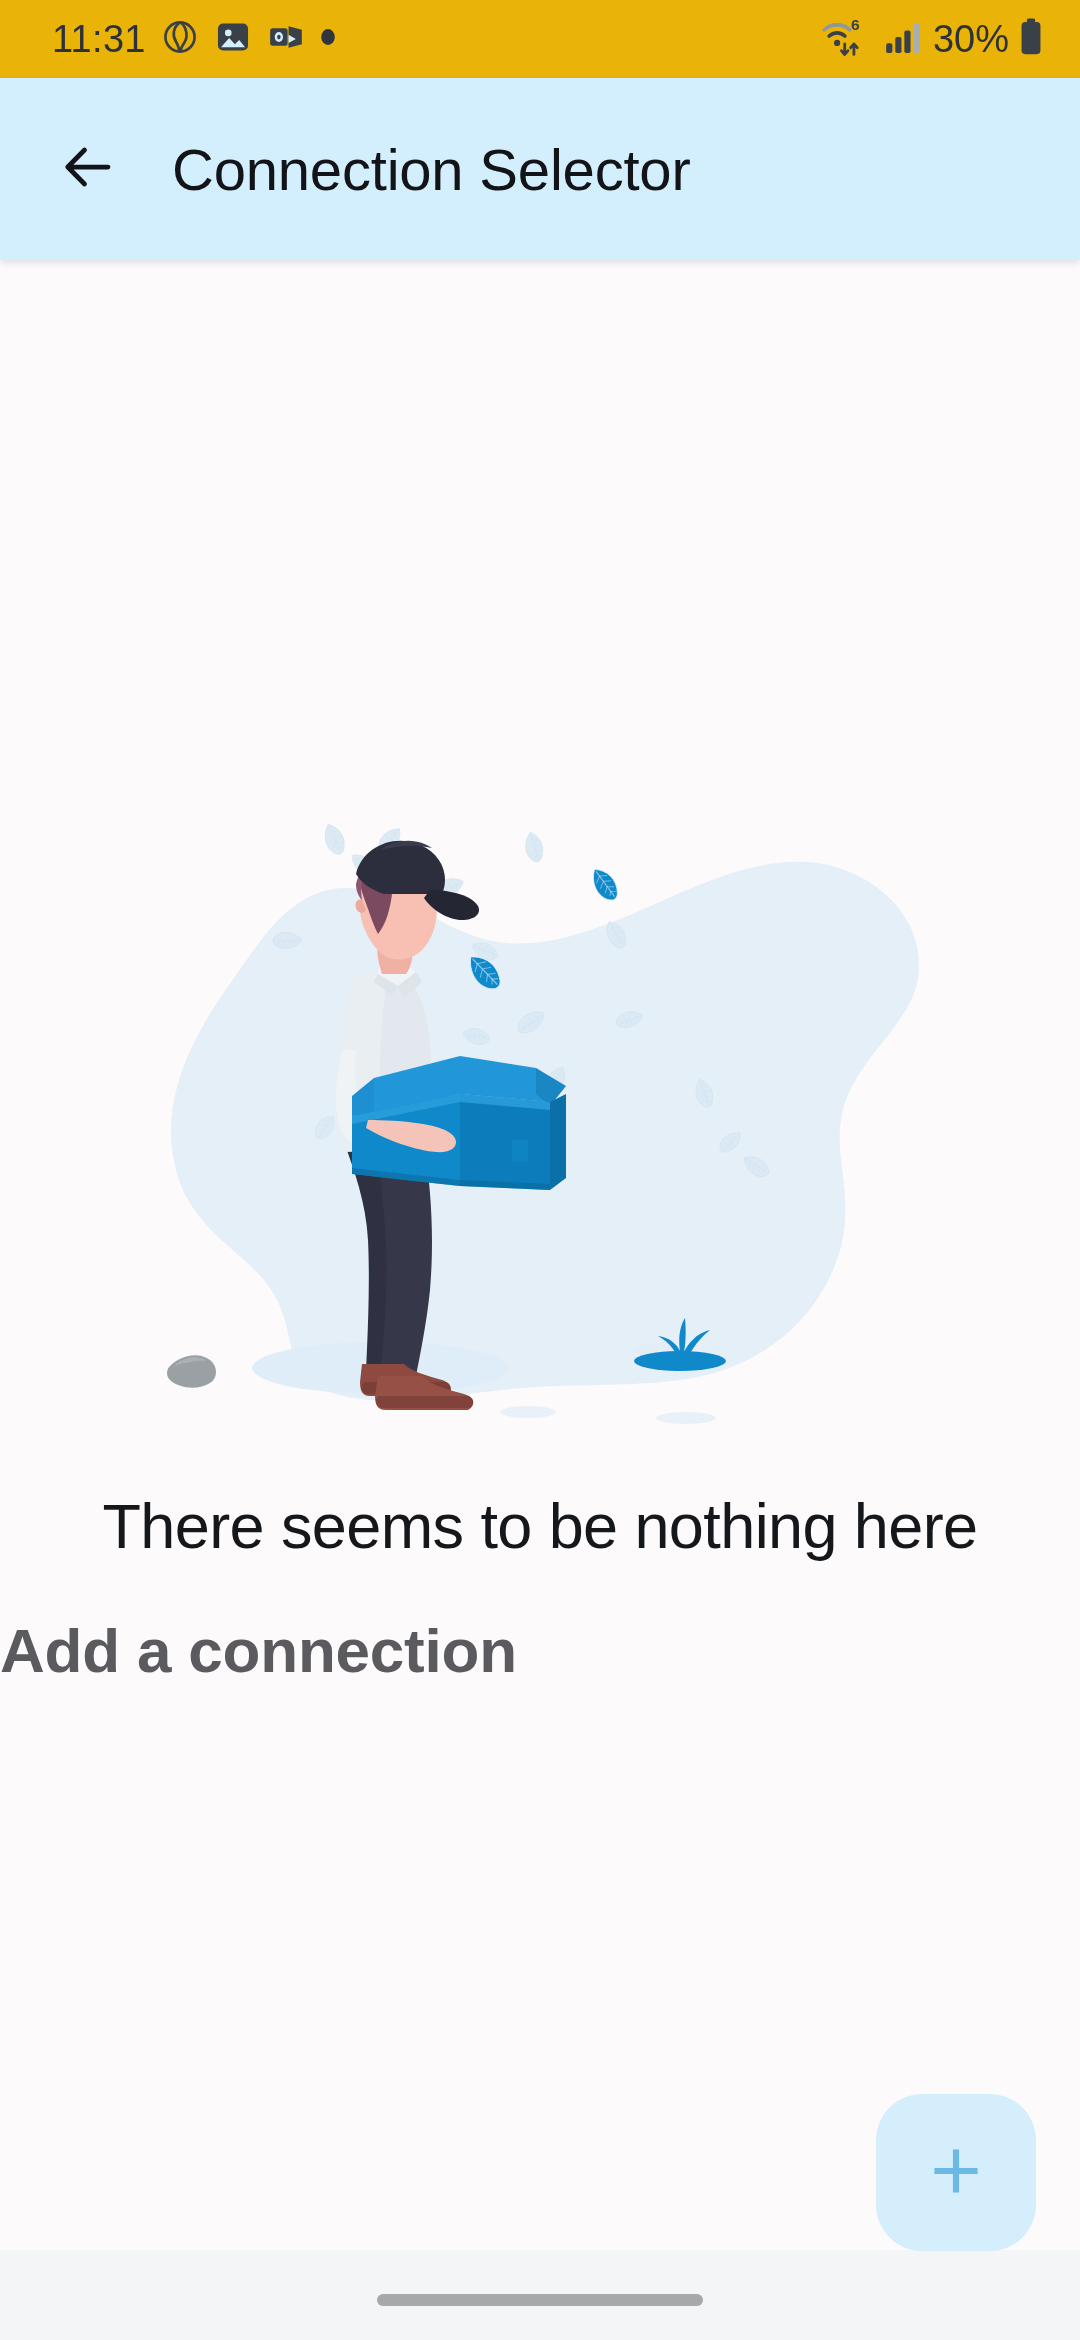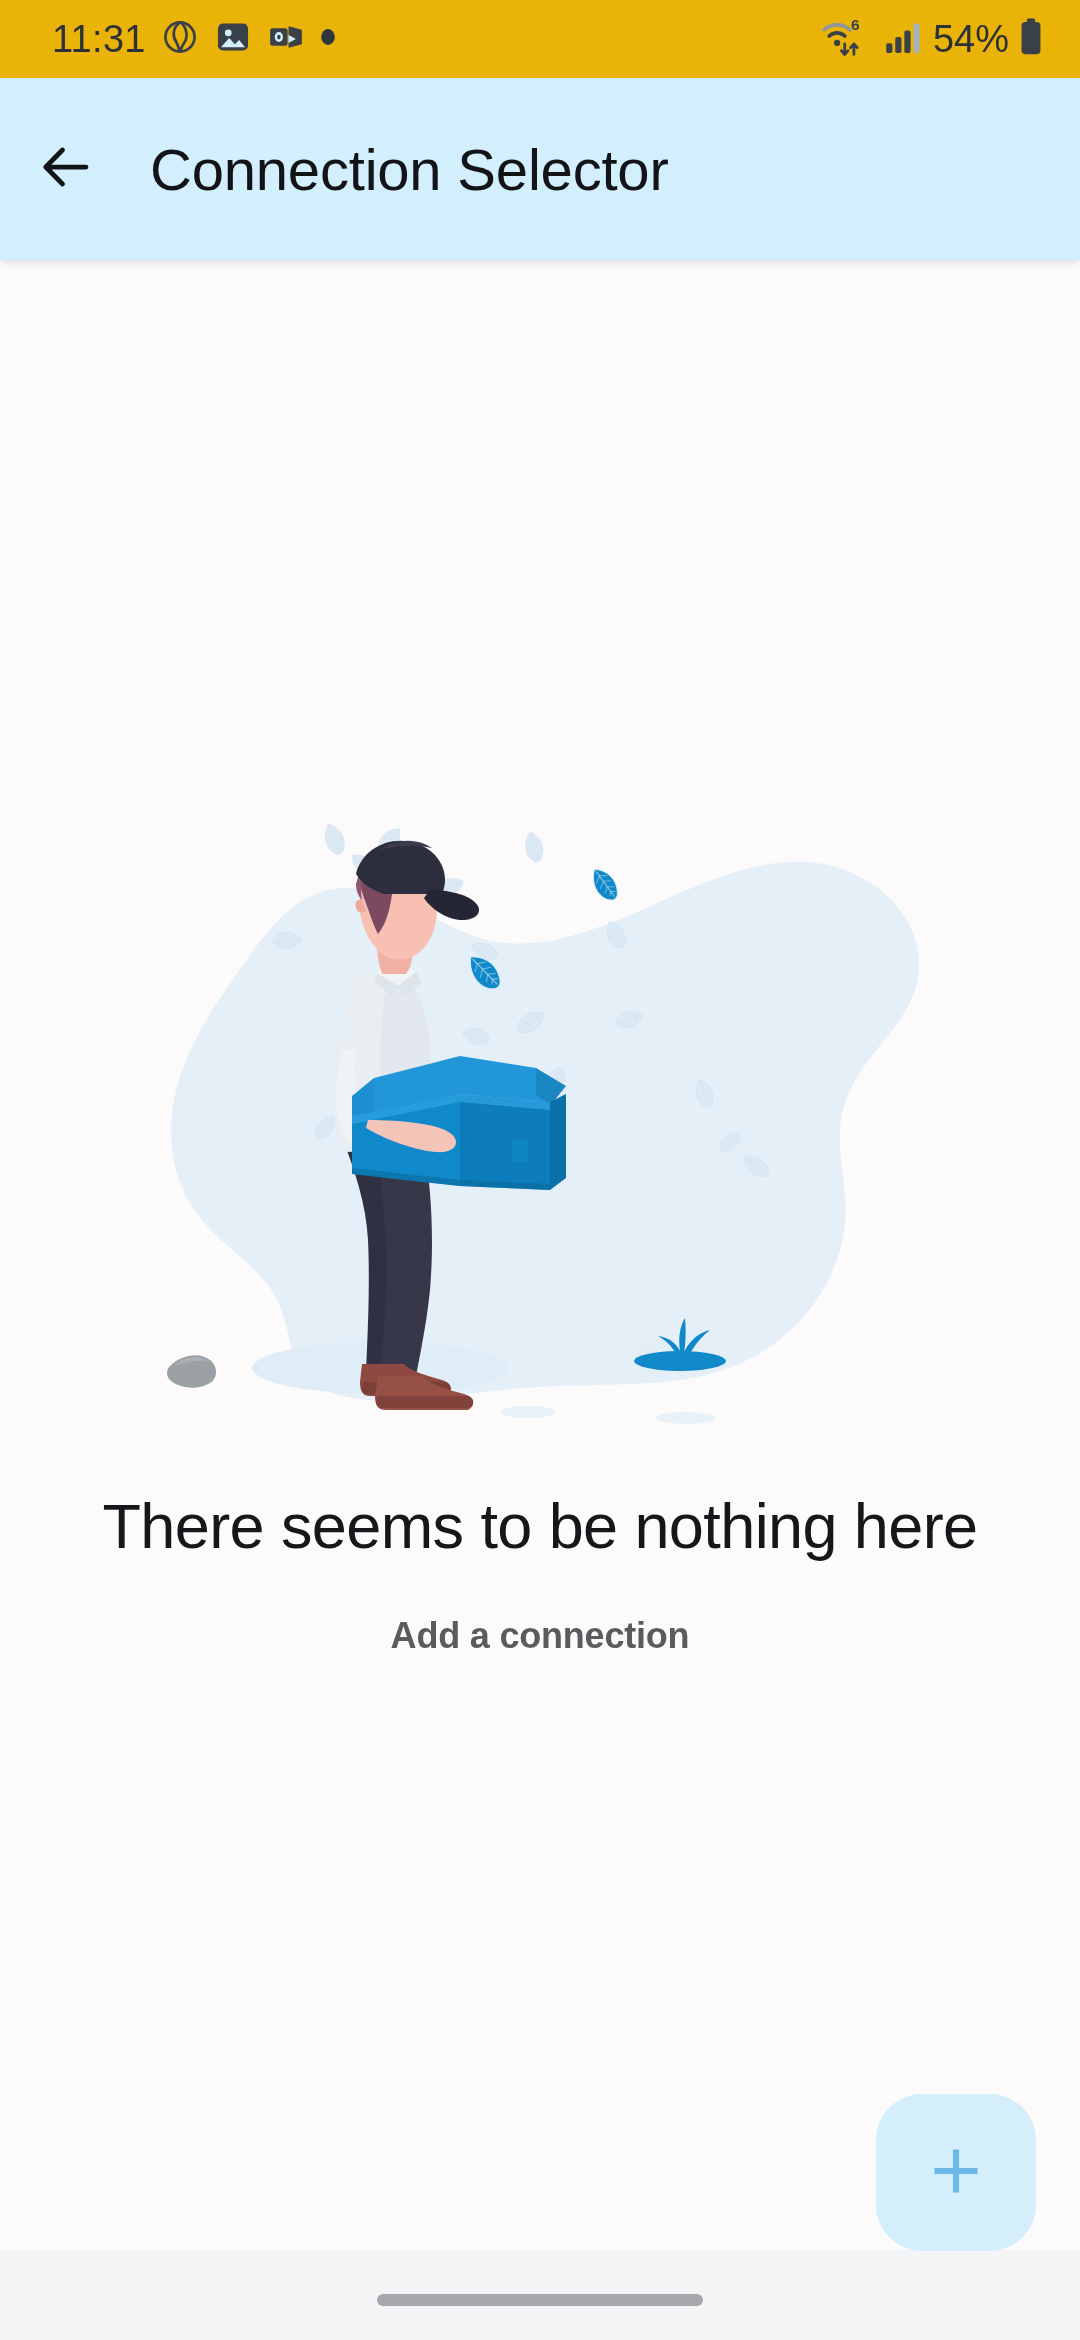--- a/index.html
+++ b/index.html
@@ -35,21 +35,21 @@
     font-size:38px; color:#2c3238;
     letter-spacing:0px; line-height:1;
   }
 
   
   #app-bar {
     position:absolute; top:78px; left:0;
     width:1080px; height:182px;
     background:#d3eefc;
     display:flex; align-items:center;
-    padding-left:20px;
+    padding-left:42px;
     box-shadow:0 3px 7px rgba(120,130,150,0.22);
     z-index:5;
   }
   #back-button {
     width:92px; height:92px;
     display:flex; align-items:center; justify-content:center;
     border-radius:50%;
     flex-shrink:0;
   }
   #app-bar-title {
@@ -79,22 +79,22 @@
     text-align:center;
     font-size:63px;
     color:#15171a;
     letter-spacing:-0.6px;
     white-space:nowrap;
   }
   #empty-subtitle {
     position:absolute;
     left:0; top:1355px;
     width:1080px;
-    text-align:center;
-    font-size:36px;
+    text-align:left;
+    font-size:62px;
     font-weight:bold;
     color:#5b5b5f;
     letter-spacing:-0.2px;
   }
 
   
   #fab {
     position:absolute;
     left:876px; top:2094px;
     width:160px; height:157px;
@@ -179,21 +179,21 @@
 
       <span class="sb-ico">
         <svg width="40" height="40" viewBox="0 0 22 22">
           <rect x="1.2" y="14.4" width="3.4" height="5.4" rx="1" fill="#3a4048"></rect>
           <rect x="6.2" y="11.0" width="3.4" height="8.8" rx="1" fill="#3a4048"></rect>
           <rect x="11.2" y="7.4" width="3.4" height="12.4" rx="1" fill="#3a4048"></rect>
           <rect x="16.2" y="3.6" width="3.4" height="16.2" rx="1" fill="#a7b0b8"></rect>
         </svg>
       </span>
 
-      <span id="battery-text">54%</span>
+      <span id="battery-text">30%</span>
 
       <span class="sb-ico">
         <svg width="26" height="42" viewBox="0 0 14 24">
           <rect x="4.6" y="1.4" width="4.8" height="2.3" rx="0.9" fill="#3a4048"></rect>
           <rect x="1.6" y="3.4" width="10.8" height="18.4" rx="2.2" fill="#3a4048"></rect>
         </svg>
       </span>
     </div>
   </div>
 

